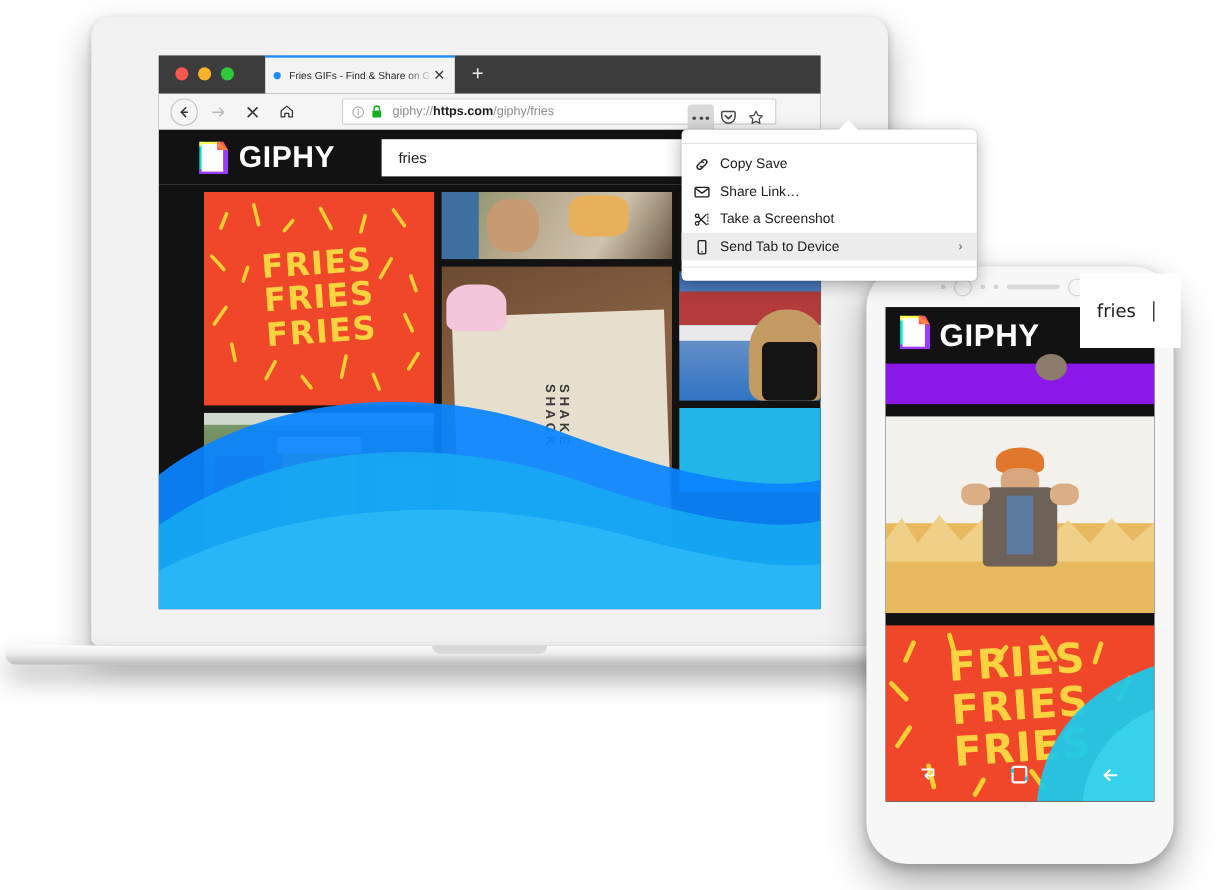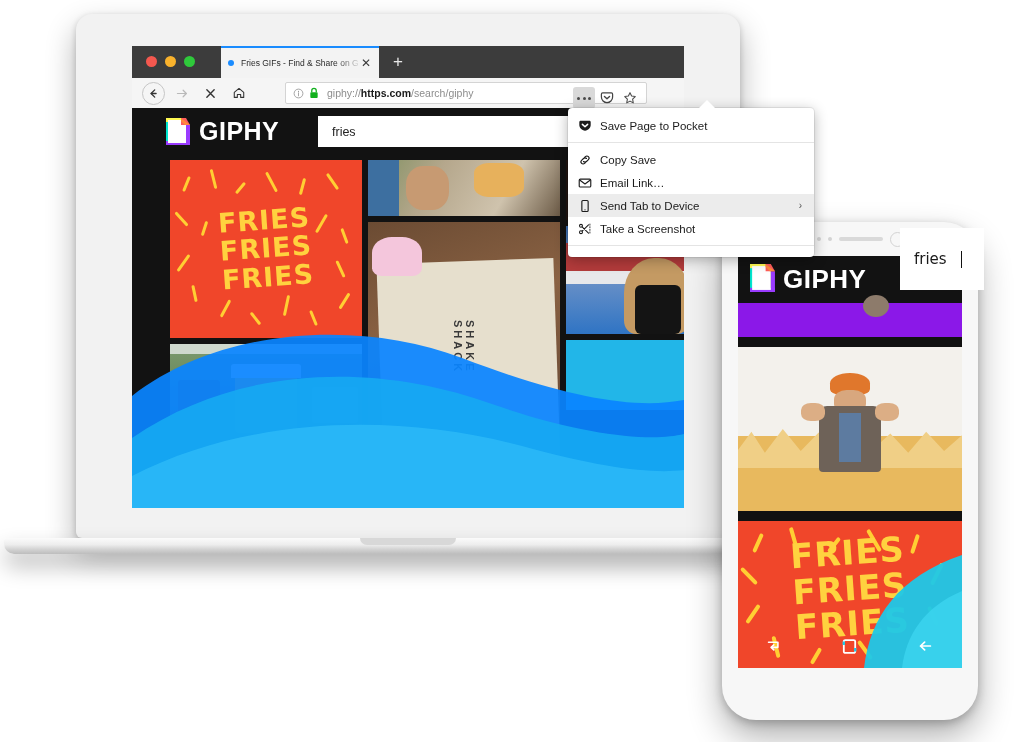--- a/index.html
+++ b/index.html
@@ -167,21 +167,21 @@
                   <circle cx="8" cy="4.9" r=".85" fill="#8a8a8a"></circle>
                   <path d="M8 7v4.4" stroke="#8a8a8a" stroke-width="1.1" stroke-linecap="round"></path>
                 </svg>
             </span>
             <span class="url-lock">
               <svg width="10" height="12" viewBox="0 0 12 14">
                   <path d="M3.3 6V4.2a2.7 2.7 0 0 1 5.4 0V6" fill="none" stroke="#12b01e" stroke-width="1.5"></path>
                   <rect x="1.6" y="6" width="8.8" height="7" rx="1.1" fill="#12b01e"></rect>
                 </svg>
             </span>
-            <span class="url-txt"><span>giphy://</span><b>https.com</b><span>/search/giphy</span></span>
+            <span class="url-txt"><span>giphy://</span><b>https.com</b><span>/giphy/fries</span></span>
             <div class="pageacts">
               <div class="pa active">
                 <span class="dots">
                     <i></i>
                     <i></i>
                     <i></i>
                   </span>
               </div>
               <div class="pa">
                 <svg width="14" height="14" viewBox="0 0 16 16">
@@ -400,72 +400,63 @@
     <div class="ph-search">
       <span>fries</span>
         <span class="caret"></span>
     </div>
   </div>
 
   <div id="menu">
     <div class="arrow"></div>
 
 
-    <div class="mitem">
-      <span class="mic">
-        <svg width="14" height="14" viewBox="0 0 16 16">
-            <path d="M1.5 3.4c0-.85.65-1.5 1.5-1.5h10c.85 0 1.5.65 1.5 1.5v3.3c0 3.6-2.9 6.6-6.5 6.6S1.5 10.3 1.5 6.7z" fill="#1b1b1b"></path>
-            <path d="M5 6.1L8 8.9l3-2.8" fill="none" stroke="#fff" stroke-width="1.7" stroke-linecap="round" stroke-linejoin="round"></path>
-          </svg>
-      </span>
-      <span class="mlabel">Save Page to Pocket</span>
-    </div>
 
     <div class="msep"></div>
 
     <div class="mitem">
       <span class="mic">
         <svg width="14" height="14" viewBox="0 0 16 16">
             <path d="M6.3 9.7a2.4 2.4 0 0 0 3.4 0l2.2-2.2a2.4 2.4 0 0 0-3.4-3.4l-1 1" fill="none" stroke="#1b1b1b" stroke-width="1.3" stroke-linecap="round"></path>
             <path d="M9.7 6.3a2.4 2.4 0 0 0-3.4 0L4.1 8.5a2.4 2.4 0 0 0 3.4 3.4l1-1" fill="none" stroke="#1b1b1b" stroke-width="1.3" stroke-linecap="round"></path>
           </svg>
       </span>
       <span class="mlabel">Copy Save</span>
     </div>
 
     <div class="mitem">
       <span class="mic">
         <svg width="14" height="14" viewBox="0 0 16 16">
             <rect x="1.4" y="3.6" width="13.2" height="9" rx="1.3" fill="none" stroke="#1b1b1b" stroke-width="1.3"></rect>
             <path d="M1.9 4.6L8 9.1l6.1-4.5" fill="none" stroke="#1b1b1b" stroke-width="1.3" stroke-linejoin="round"></path>
           </svg>
       </span>
-      <span class="mlabel">Email Link…</span>
-    </div>
-
-    <div class="mitem sel">
-      <span class="mic">
-        <svg width="14" height="14" viewBox="0 0 16 16">
-            <rect x="4.4" y="1.7" width="7.2" height="12.6" rx="1.2" fill="none" stroke="#1b1b1b" stroke-width="1.3"></rect>
-            <circle cx="8" cy="12.4" r=".7" fill="#1b1b1b"></circle>
-          </svg>
-      </span>
-      <span class="mlabel">Send Tab to Device</span>
-      <span class="mchev">›</span>
+      <span class="mlabel">Share Link…</span>
     </div>
 
     <div class="mitem">
       <span class="mic">
         <svg width="14" height="14" viewBox="0 0 16 16">
             <circle cx="3.4" cy="11.6" r="1.7" fill="none" stroke="#1b1b1b" stroke-width="1.2"></circle>
             <circle cx="3.4" cy="4.4" r="1.7" fill="none" stroke="#1b1b1b" stroke-width="1.2"></circle>
             <path d="M4.7 10.5L12 3.3M4.7 5.5L12 12.7" stroke="#1b1b1b" stroke-width="1.2" stroke-linecap="round"></path>
             <path d="M13.6 2.4v1.2M13.6 5.4v1.2M13.6 8.4v1.2M13.6 11.4v1.2" stroke="#1b1b1b" stroke-width="1" stroke-linecap="round"></path>
           </svg>
       </span>
       <span class="mlabel">Take a Screenshot</span>
     </div>
 
+    <div class="mitem sel">
+      <span class="mic">
+        <svg width="14" height="14" viewBox="0 0 16 16">
+            <rect x="4.4" y="1.7" width="7.2" height="12.6" rx="1.2" fill="none" stroke="#1b1b1b" stroke-width="1.3"></rect>
+            <circle cx="8" cy="12.4" r=".7" fill="#1b1b1b"></circle>
+          </svg>
+      </span>
+      <span class="mlabel">Send Tab to Device</span>
+      <span class="mchev">›</span>
+    </div>
+
     <div class="msep"></div>
 
   </div>
 
 </div>
 
 </body></html>

